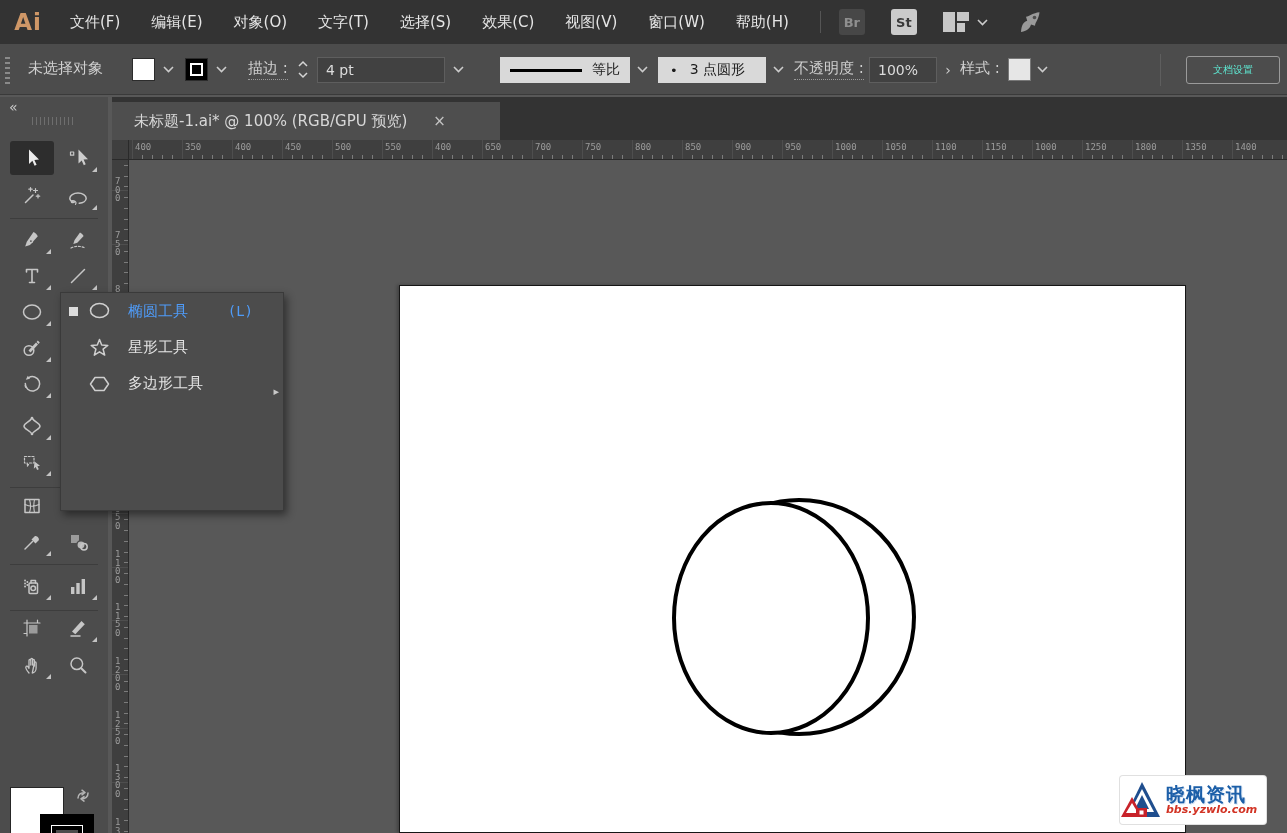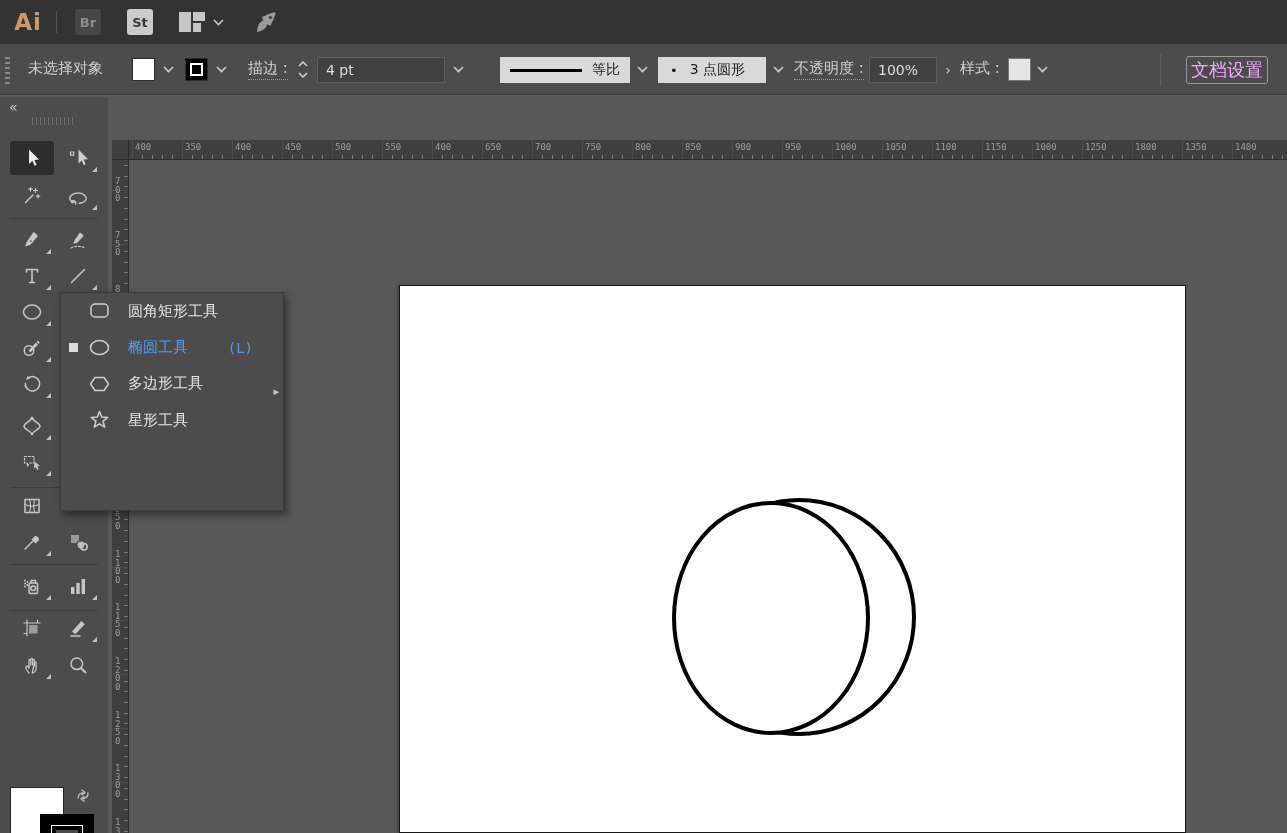--- a/index.html
+++ b/index.html
@@ -27,22 +27,22 @@
   .grip-v { left:5px; top:57px; width:5px; height:28px;
     background-image:repeating-linear-gradient(0deg,#8a8a8a 0 2px,transparent 2px 5px); top:12px; }
   .cb-label { color:#cfcfcf; font-size:15px; top:15px; }
   .cb-label.dotted { border-bottom:1px dotted #9a9a9a; padding-bottom:1px; }
   .swatch-box { top:14px; width:23px; height:23px; border:1px solid #2c2c2c; }
   .chev-btn { top:14px; width:20px; height:23px; display:flex; align-items:center; justify-content:center; }
   .field { top:13px; height:26px; background:#414141; border:1px solid #5e5e5e; color:#dcdcdc; font-size:14px; display:flex; align-items:center; padding-left:8px; }
   .lightbox { top:13px; height:26px; background:#d9d9d9; color:#1b1b1b; font-size:14px; display:flex; align-items:center; }
   #stroke-swatch-inner { position:absolute; left:4px; top:4px; right:4px; bottom:4px; border:2px solid #fff; background:transparent; }
   #profile-line { width:72px; height:3px; background:#000; margin:0 10px 0 10px; }
-  #docsetup-btn { top:12px; left:1186px; width:82px; height:28px; border:1px solid #9a9a9a; border-radius:3px;
-    color:#f0abfc; font-size:18px; display:flex; align-items:center; justify-content:center; background:transparent; }
+  #docsetup-btn { top:12px; left:1186px; width:94px; height:28px; border:1px solid #9a9a9a; border-radius:3px;
+    color:#5eead4; font-size:10px; display:flex; align-items:center; justify-content:center; background:transparent; }
   .cb-sep { top:10px; width:1px; height:32px; background:#5e5e5e; }
   
   #toolbar { position:absolute; left:0; top:97px; width:108px; height:736px; background:#4c4c4c; }
   #tb-collapse { position:absolute; left:9px; top:2px; color:#c9c9c9; font-size:14px; letter-spacing:-2px; }
   #tb-grip { position:absolute; left:32px; top:20px; width:44px; height:8px;
     background-image:repeating-linear-gradient(90deg,#6e6e6e 0 1px,transparent 1px 4px); }
   .tool { position:absolute; width:44px; height:34px; display:flex; align-items:center; justify-content:center; }
   .tool.sel { background:#2d2d2d; border-radius:3px; }
   .tool .corner { position:absolute; right:3px; bottom:3px; width:0; height:0;
     border-left:5px solid transparent; border-bottom:5px solid #c3c3c3; }
@@ -91,20 +91,31 @@
   #wm-sub { color:#d23324; font-size:11px; font-weight:bold; font-style:italic; line-height:12px; }
   svg { display:block; }
 </style>
 </head>
 <body>
 
 <div id="app">
 
   <div id="menubar">
     <div id="ai-logo">Ai</div>
+    <div id="menu-items">
+        <div class="menu-item">文件(F)</div>
+        <div class="menu-item">编辑(E)</div>
+        <div class="menu-item">对象(O)</div>
+        <div class="menu-item">文字(T)</div>
+        <div class="menu-item">选择(S)</div>
+        <div class="menu-item">效果(C)</div>
+        <div class="menu-item">视图(V)</div>
+        <div class="menu-item">窗口(W)</div>
+        <div class="menu-item">帮助(H)</div>
+      </div>
     <div class="mb-sep"></div>
     <div class="badge br">Br</div>
     <div class="badge st">St</div>
     <div id="ws-icon">
       <div id="ws-grid">
         <div style="left:0;top:0;width:12px;height:20px"></div>
         <div style="left:14px;top:0;width:12px;height:9px"></div>
         <div style="left:14px;top:11px;width:8px;height:9px"></div>
       </div>
       <span class="chev">
@@ -371,20 +382,26 @@
           </svg>
         </span>
       <div id="stroke-swatch">
         <div id="stroke-ring"></div>
         <div id="stroke-hole"></div>
       </div>
 
     </div>
   </div>
 
+  <div id="tabbar">
+    <div id="doc-tab">
+      <span class="title">未标题-1.ai* @ 100% (RGB/GPU 预览)</span>
+      <span class="close">×</span>
+    </div>
+  </div>
 
   <div id="ruler-corner"></div>
   <div id="hruler">
       <div class="hr-minor" style="left: 3px;"></div>
       <div class="hr-minor" style="left: 13px;"></div>
       <div class="hr-minor" style="left: 23px;"></div>
       <div class="hr-minor" style="left: 33px;"></div>
       <div class="hr-minor" style="left: 43px;"></div>
       <div class="hr-minor" style="left: 53px;"></div>
       <div class="hr-minor" style="left: 63px;"></div>
@@ -660,52 +677,61 @@
     <div id="artboard" style="left: 270px; top: 125px; width: 787px; height: 548px;">
       <svg id="art-svg" width="787" height="548" viewBox="0 0 787 548">
           <ellipse cx="399" cy="331" rx="115" ry="117" fill="#ffffff" stroke="#000000" stroke-width="4"></ellipse>
           <ellipse cx="371" cy="332" rx="97" ry="115" fill="#ffffff" stroke="#000000" stroke-width="4"></ellipse>
         </svg>
     </div>
   </div>
 
   <div id="flyout">
     <div id="fly-list">
-        <div class="fly-row">
-          <span class="fly-icon">
-            <svg width="26" height="22" viewBox="0 0 26 22" fill="none" stroke="#cfcfcf" stroke-width="1.5" stroke-linecap="round" stroke-linejoin="round">
-              <rect x="3" y="4" width="17" height="13" rx="4"></rect>
-            </svg>
-          </span>
-          <span class="fly-label">圆角矩形工具</span>
-        </div>
         <div class="fly-row active">
           <span class="fly-marker"></span>
           <span class="fly-icon">
             <svg width="26" height="22" viewBox="0 0 26 22" fill="none" stroke="#cfcfcf" stroke-width="1.5" stroke-linecap="round" stroke-linejoin="round">
               <ellipse cx="11.5" cy="10.5" rx="9" ry="7"></ellipse>
             </svg>
           </span>
           <span class="fly-label">椭圆工具</span>
           <span class="fly-short">(L)</span>
         </div>
         <div class="fly-row">
           <span class="fly-icon">
             <svg width="26" height="22" viewBox="0 0 26 22" fill="none" stroke="#cfcfcf" stroke-width="1.5" stroke-linecap="round" stroke-linejoin="round">
+              <polygon points="11.5,2.5 13.7,8.1 19.8,8.4 15.1,12.2 16.7,18.1 11.5,14.8 6.3,18.1 7.9,12.2 3.2,8.4 9.3,8.1"></polygon>
+            </svg>
+          </span>
+          <span class="fly-label">星形工具</span>
+        </div>
+        <div class="fly-row">
+          <span class="fly-icon">
+            <svg width="26" height="22" viewBox="0 0 26 22" fill="none" stroke="#cfcfcf" stroke-width="1.5" stroke-linecap="round" stroke-linejoin="round">
               <polygon points="7,4.5 16,4.5 20.5,11 16,17.5 7,17.5 2.5,11"></polygon>
             </svg>
           </span>
           <span class="fly-label">多边形工具</span>
         </div>
-        <div class="fly-row">
-          <span class="fly-icon">
-            <svg width="26" height="22" viewBox="0 0 26 22" fill="none" stroke="#cfcfcf" stroke-width="1.5" stroke-linecap="round" stroke-linejoin="round">
-              <polygon points="11.5,2.5 13.7,8.1 19.8,8.4 15.1,12.2 16.7,18.1 11.5,14.8 6.3,18.1 7.9,12.2 3.2,8.4 9.3,8.1"></polygon>
-            </svg>
-          </span>
-          <span class="fly-label">星形工具</span>
-        </div>
       </div>
     <div id="fly-tear">▸</div>
   </div>
 
+  <div id="watermark">
+    <span id="wm-logo">
+        <svg width="42" height="42" viewBox="0 0 42 42">
+          <polygon points="22,3 40,38 5,38" fill="#1f4e8e"></polygon>
+          <polygon points="22,10 34,33 10,33" fill="#ffffff"></polygon>
+          <polygon points="22,16 29,30 15,30" fill="#1f4e8e"></polygon>
+          <polygon points="12,18 23,38 1,38" fill="#c8222a"></polygon>
+          <polygon points="12,24 18,34 6,34" fill="#ffffff"></polygon>
+          <rect x="16" y="29" width="11" height="9" fill="#c8222a"></rect>
+          <rect x="19.5" y="31.5" width="4" height="4" fill="#ffffff"></rect>
+        </svg>
+      </span>
+    <div id="wm-text">
+      <div id="wm-title">晓枫资讯</div>
+      <div id="wm-sub">bbs.yzwlo.com</div>
+    </div>
+  </div>
 
 </div>
 
 </body></html>

